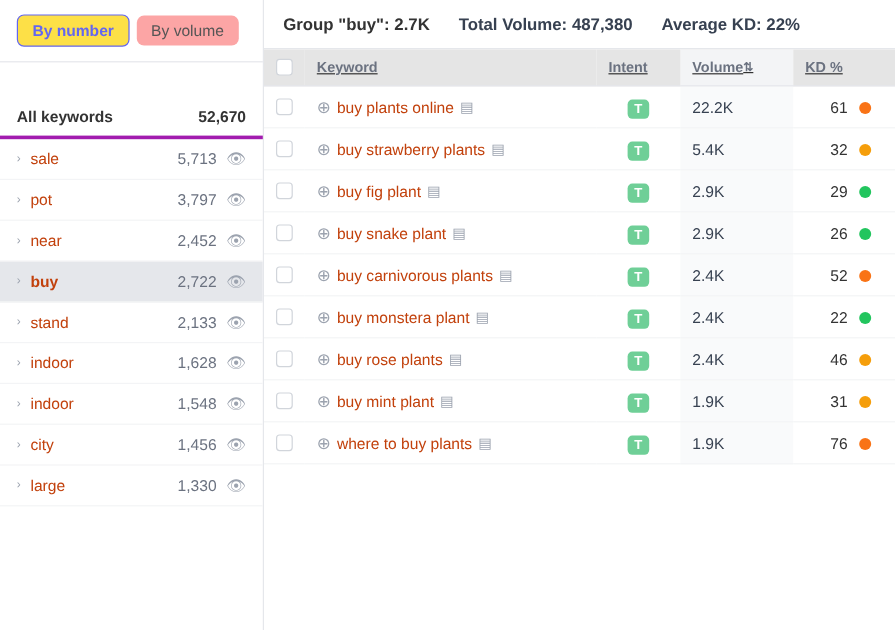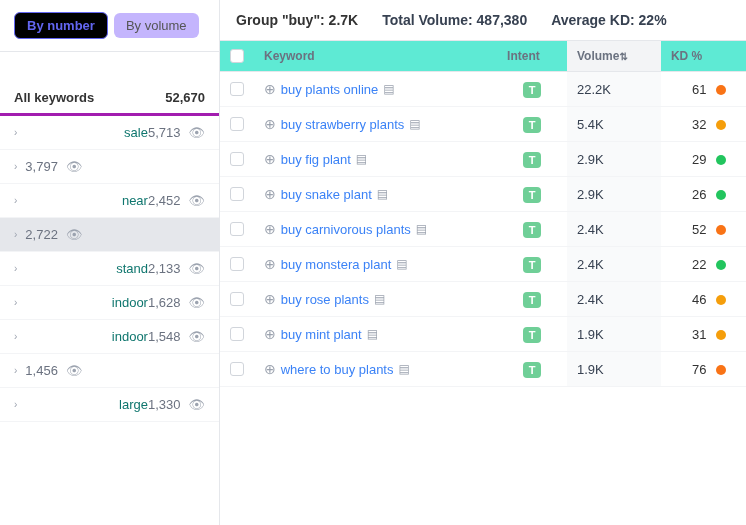--- a/index.html
+++ b/index.html
@@ -6,60 +6,60 @@
     body { font-family: -apple-system, BlinkMacSystemFont, 'Segoe UI', sans-serif; font-size: 13px; background: #fff; color: #333; width: 746px; height: 525px; overflow: hidden; }
 
     .container { display: flex; height: 100%; }
 
     
     .sidebar { width: 220px; border-right: 1px solid #e5e7eb; flex-shrink: 0; display: flex; flex-direction: column; }
 
     .sidebar-header { padding: 12px 14px; display: flex; align-items: center; gap: 6px; border-bottom: 1px solid #e5e7eb; }
 
     .btn-toggle { border: 1.5px solid #6366f1; border-radius: 6px; padding: 5px 12px; font-size: 13px; font-weight: 500; cursor: pointer; background: #fff; color: #6366f1; }
-    .btn-toggle.active { background: #000000; color: #6366f1; border-color: #6366f1; font-weight: 600; }
-    .btn-toggle-inactive { border: none; border-radius: 6px; padding: 5px 12px; font-size: 13px; font-weight: 500; cursor: pointer; background: #c4b5fd; color: #555; }
+    .btn-toggle.active { background: #fde047; color: #6366f1; border-color: #6366f1; font-weight: 600; }
+    .btn-toggle-inactive { border: none; border-radius: 6px; padding: 5px 12px; font-size: 13px; font-weight: 500; cursor: pointer; background: #fca5a5; color: #555; }
 
     .sidebar-all-row { display: flex; justify-content: space-between; align-items: center; padding: 8px 14px; font-weight: 600; font-size: 13px; color: #333; border-bottom: 3px solid #a21caf; margin-top: 30px; }
 
     .sidebar-items { overflow-y: auto; flex: 1; }
 
     .sidebar-item { display: flex; align-items: center; padding: 9px 14px; cursor: pointer; border-bottom: 1px solid #f3f4f6; }
     .sidebar-item.active { background: #e5e7eb; }
 
     .sidebar-item .chevron { color: #9ca3af; font-size: 10px; margin-right: 8px; }
-    .sidebar-item .label { flex: 1; color: #0f766e; font-size: 13px; text-align: right; }
+    .sidebar-item .label { flex: 1; color: #c2410c; font-size: 13px; }
     .sidebar-item.active .label { font-weight: 600; }
     .sidebar-item .count { color: #6b7280; font-size: 13px; margin-right: 8px; }
     .sidebar-item .eye-icon { color: #9ca3af; font-size: 13px; }
 
     
     .main { flex: 1; display: flex; flex-direction: column; overflow: hidden; }
 
     .main-header { padding: 12px 16px; border-bottom: 1px solid #e5e7eb; display: flex; align-items: center; gap: 24px; font-size: 14px; }
     .main-header .group-info { font-weight: 600; }
     .main-header .group-info span { font-weight: 700; }
     .main-header .stat { color: #374151; }
     .main-header .stat span { font-weight: 700; }
     .main-header .avg-kd { color: #374151; text-align: center; }
     .main-header .avg-kd span { font-weight: 700; }
 
     .table-container { flex: 1; overflow-y: auto; }
 
     table { width: 100%; border-collapse: collapse; }
-    thead tr { background: #5eead4; border-bottom: 1px solid #e5e7eb; }
+    thead tr { background: #e5e5e5; border-bottom: 1px solid #e5e7eb; text-decoration: underline; }
     thead th { padding: 8px 10px; text-align: left; font-size: 12px; font-weight: 600; color: #6b7280; }
     thead th.volume-col { background: #f3f4f6; }
 
     tbody tr { border-bottom: 1px solid #f3f4f6; }
 
     td { padding: 9px 10px; font-size: 13px; vertical-align: middle; }
     td.checkbox-col { width: 30px; }
     td.keyword-col { color: #6366f1; cursor: pointer; }
-    td.keyword-col a { color: #3b82f6; text-decoration: none; }
+    td.keyword-col a { color: #c2410c; text-decoration: none; }
     td.intent-col { text-align: center; }
     td.volume-col { background: #f9fafb; font-weight: 500; color: #374151; text-align: left; padding-right: 20px; }
     td.kd-col { text-align: right; padding-right: 20px; }
 
     .intent-badge { background: #6fcf97; color: #fff; border-radius: 4px; padding: 2px 6px; font-size: 11px; font-weight: 700; }
 
     .kd-dot { width: 10px; height: 10px; border-radius: 50%; display: inline-block; margin-left: 6px; vertical-align: middle; }
 
     .keyword-cell-inner { display: flex; align-items: center; gap: 5px; }
     .plus-circle { color: #9ca3af; font-size: 14px; }
@@ -86,31 +86,33 @@
     </div>
     <div class="sidebar-items" id="sidebar-items">
     <div class="sidebar-item">
       <span class="chevron">›</span>
       <span class="label">sale</span>
       <span class="count">5,713</span>
       <span class="eye-icon">👁</span>
     </div>
         <div class="sidebar-item">
       <span class="chevron">›</span>
+      <span class="label">pot</span>
       <span class="count">3,797</span>
       <span class="eye-icon">👁</span>
     </div>
         <div class="sidebar-item">
       <span class="chevron">›</span>
       <span class="label">near</span>
       <span class="count">2,452</span>
       <span class="eye-icon">👁</span>
     </div>
         <div class="sidebar-item active">
       <span class="chevron">›</span>
+      <span class="label">buy</span>
       <span class="count">2,722</span>
       <span class="eye-icon">👁</span>
     </div>
         <div class="sidebar-item">
       <span class="chevron">›</span>
       <span class="label">stand</span>
       <span class="count">2,133</span>
       <span class="eye-icon">👁</span>
     </div>
         <div class="sidebar-item">
@@ -120,20 +122,21 @@
       <span class="eye-icon">👁</span>
     </div>
         <div class="sidebar-item">
       <span class="chevron">›</span>
       <span class="label">indoor</span>
       <span class="count">1,548</span>
       <span class="eye-icon">👁</span>
     </div>
         <div class="sidebar-item">
       <span class="chevron">›</span>
+      <span class="label">city</span>
       <span class="count">1,456</span>
       <span class="eye-icon">👁</span>
     </div>
         <div class="sidebar-item">
       <span class="chevron">›</span>
       <span class="label">large</span>
       <span class="count">1,330</span>
       <span class="eye-icon">👁</span>
     </div>
       </div>

